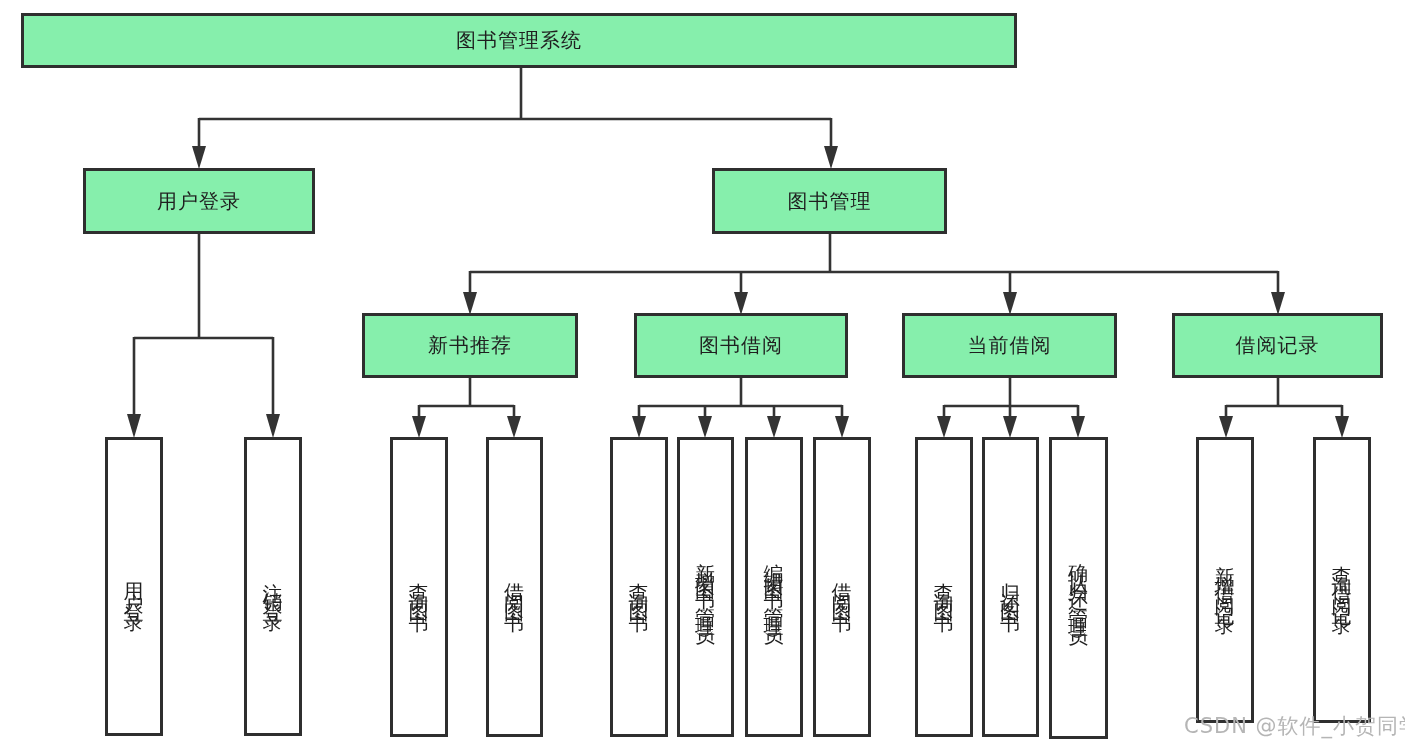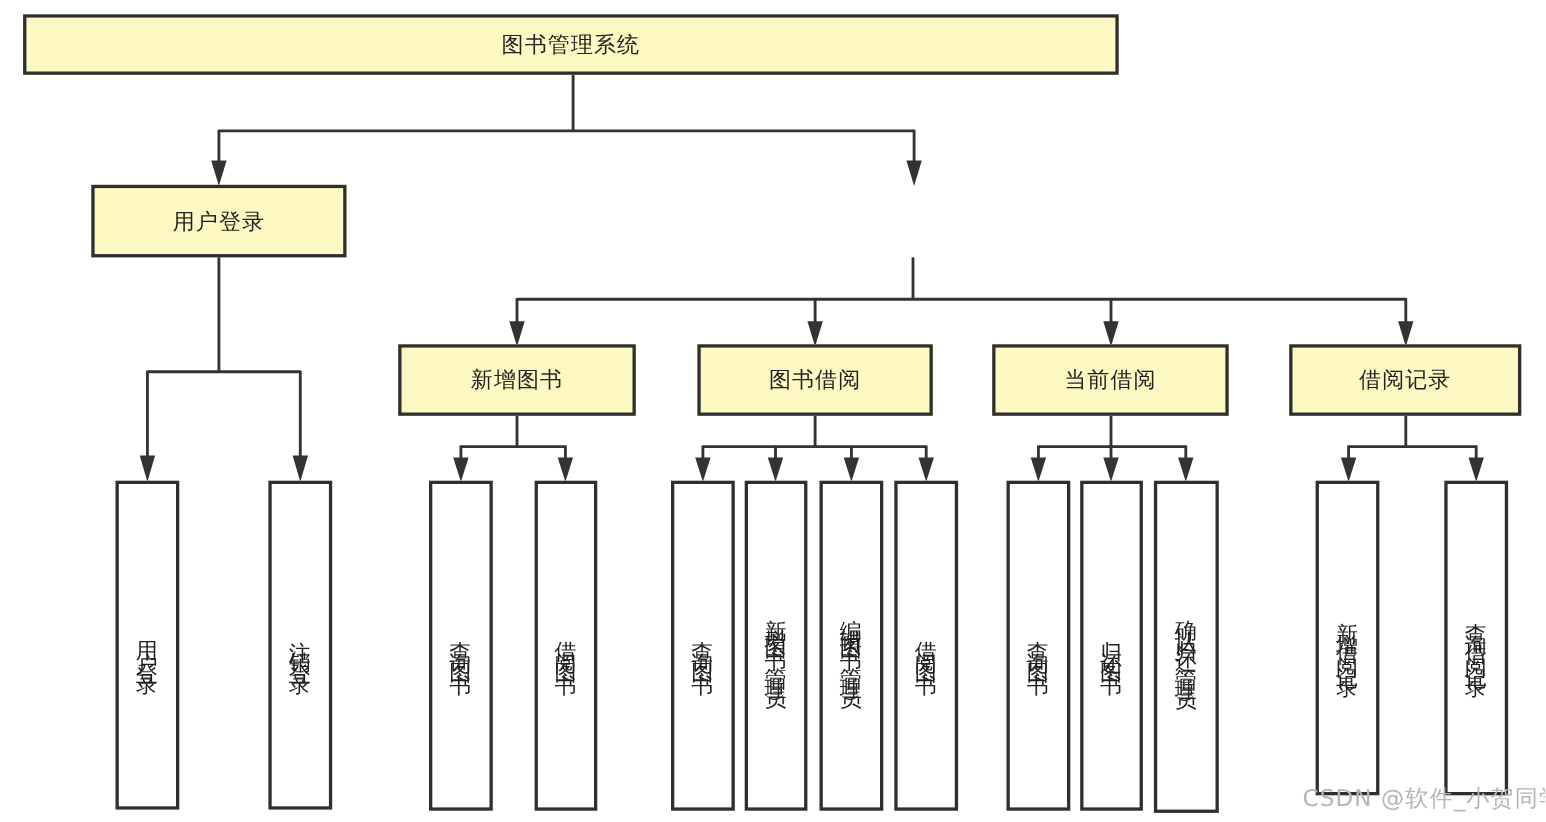--- a/index.html
+++ b/index.html
@@ -17,21 +17,21 @@
     font-family:"DejaVu Sans",sans-serif;
     color:var(--text);
     overflow:hidden;
   }
   .connectors{position:absolute;left:0;top:0;width:1405px;height:747px;}
   .ln{fill:none;stroke:var(--line);stroke-width:2.6;}
   .ar{fill:var(--line);stroke:none;}
   .node{
     position:absolute;
     box-sizing:border-box;
-    background:#fef9c3;
+    background:#86efac;
     border:3px solid var(--border);
     display:flex;align-items:center;justify-content:center;
     font-size:20px;
     letter-spacing:1px;
     white-space:nowrap;
   }
   .leaf{
     position:absolute;
     box-sizing:border-box;
     background:#fff;
@@ -132,22 +132,23 @@
       <path class="ln" d="M1226 405 L1226 418"></path>
       <polygon class="ar" points="1219,416 1233,416 1226,438"></polygon>
       <path class="ln" d="M1342 405 L1342 418"></path>
       <polygon class="ar" points="1335,416 1349,416 1342,438"></polygon>
     </g>
   </svg>
 
   <div class="node" style="left:21px;top:13px;width:996px;height:55px;">图书管理系统</div>
 
   <div class="node" style="left:83px;top:168px;width:232px;height:66px;">用户登录</div>
+  <div class="node" style="left:712px;top:168px;width:235px;height:66px;">图书管理</div>
 
-  <div class="node" style="left:362px;top:313px;width:216px;height:65px;">新增图书</div>
+  <div class="node" style="left:362px;top:313px;width:216px;height:65px;">新书推荐</div>
   <div class="node" style="left:634px;top:313px;width:214px;height:65px;">图书借阅</div>
   <div class="node" style="left:902px;top:313px;width:215px;height:65px;">当前借阅</div>
   <div class="node" style="left:1172px;top:313px;width:211px;height:65px;text-align:center;">借阅记录</div>
 
   <div class="leaf" style="left:105px;top:437px;width:58px;height:299px;">
     <span>用户登录</span>
   </div>
   <div class="leaf" style="left:244px;top:437px;width:58px;height:299px;">
     <span>注销登录</span>
   </div>

